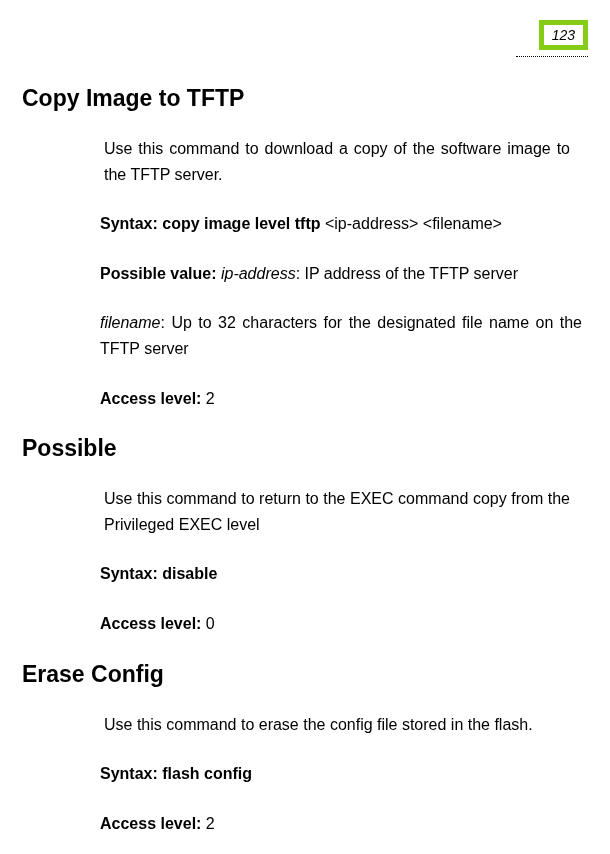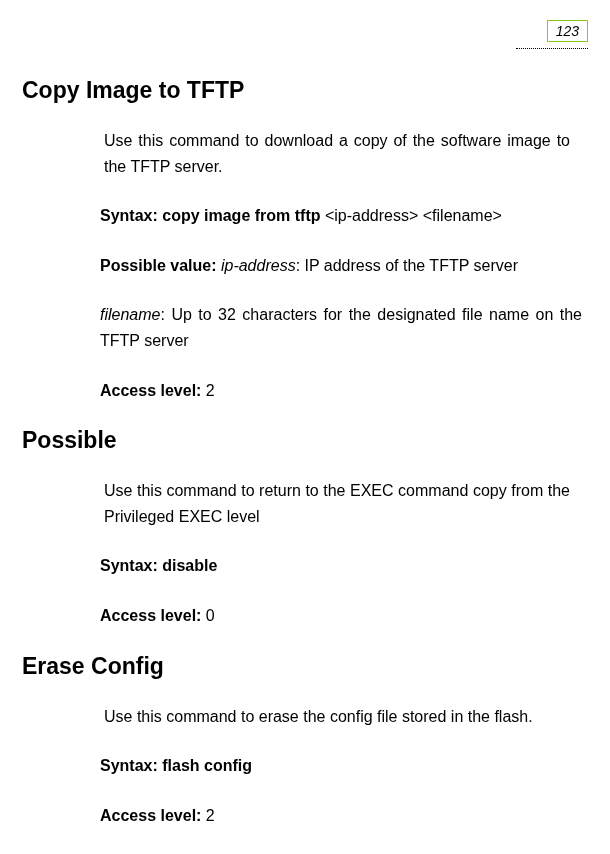--- a/index.html
+++ b/index.html
@@ -21,21 +21,21 @@
       justify-content: flex-end;
       align-items: center;
       margin-bottom: 6px;
     }
     .chapter-title {
       font-style: italic;
       font-size: 14px;
       margin-right: 16px;
     }
     .page-number-box {
-      border: 1px solid #84cc16;
+      border: 5px solid #84cc16;
       padding: 2px 8px;
       font-style: italic;
       font-size: 14px;
     }
     .dotted-line {
       height: 1px;
       border-bottom: 1px dotted #000;
       width: 72px;
       margin-left: auto;
       margin-right: 0;
@@ -79,21 +79,21 @@
 <div class="header">
   <span class="page-number-box">123</span>
 </div>
 <div class="dotted-line"></div>
 
 <div class="section-heading">Copy Image to TFTP</div>
 
 <div class="body-text">Use this command to download a copy of the software image to the TFTP server.</div>
 
 <div class="label-text">
-  <span class="bold">Syntax: copy image from tftp </span><span>&lt;ip-address&gt; &lt;filename&gt;</span>
+  <span class="bold">Syntax: copy image level tftp </span><span>&lt;ip-address&gt; &lt;filename&gt;</span>
 </div>
 
 <div class="label-text">
   <span class="bold">Possible value: </span><span class="italic">ip-address</span><span>: IP address of the TFTP server</span>
 </div>
 
 <div class="label-text">
   <span class="italic">filename</span><span>: Up to 32 characters for the designated file name on the TFTP server</span>
 </div>
 

